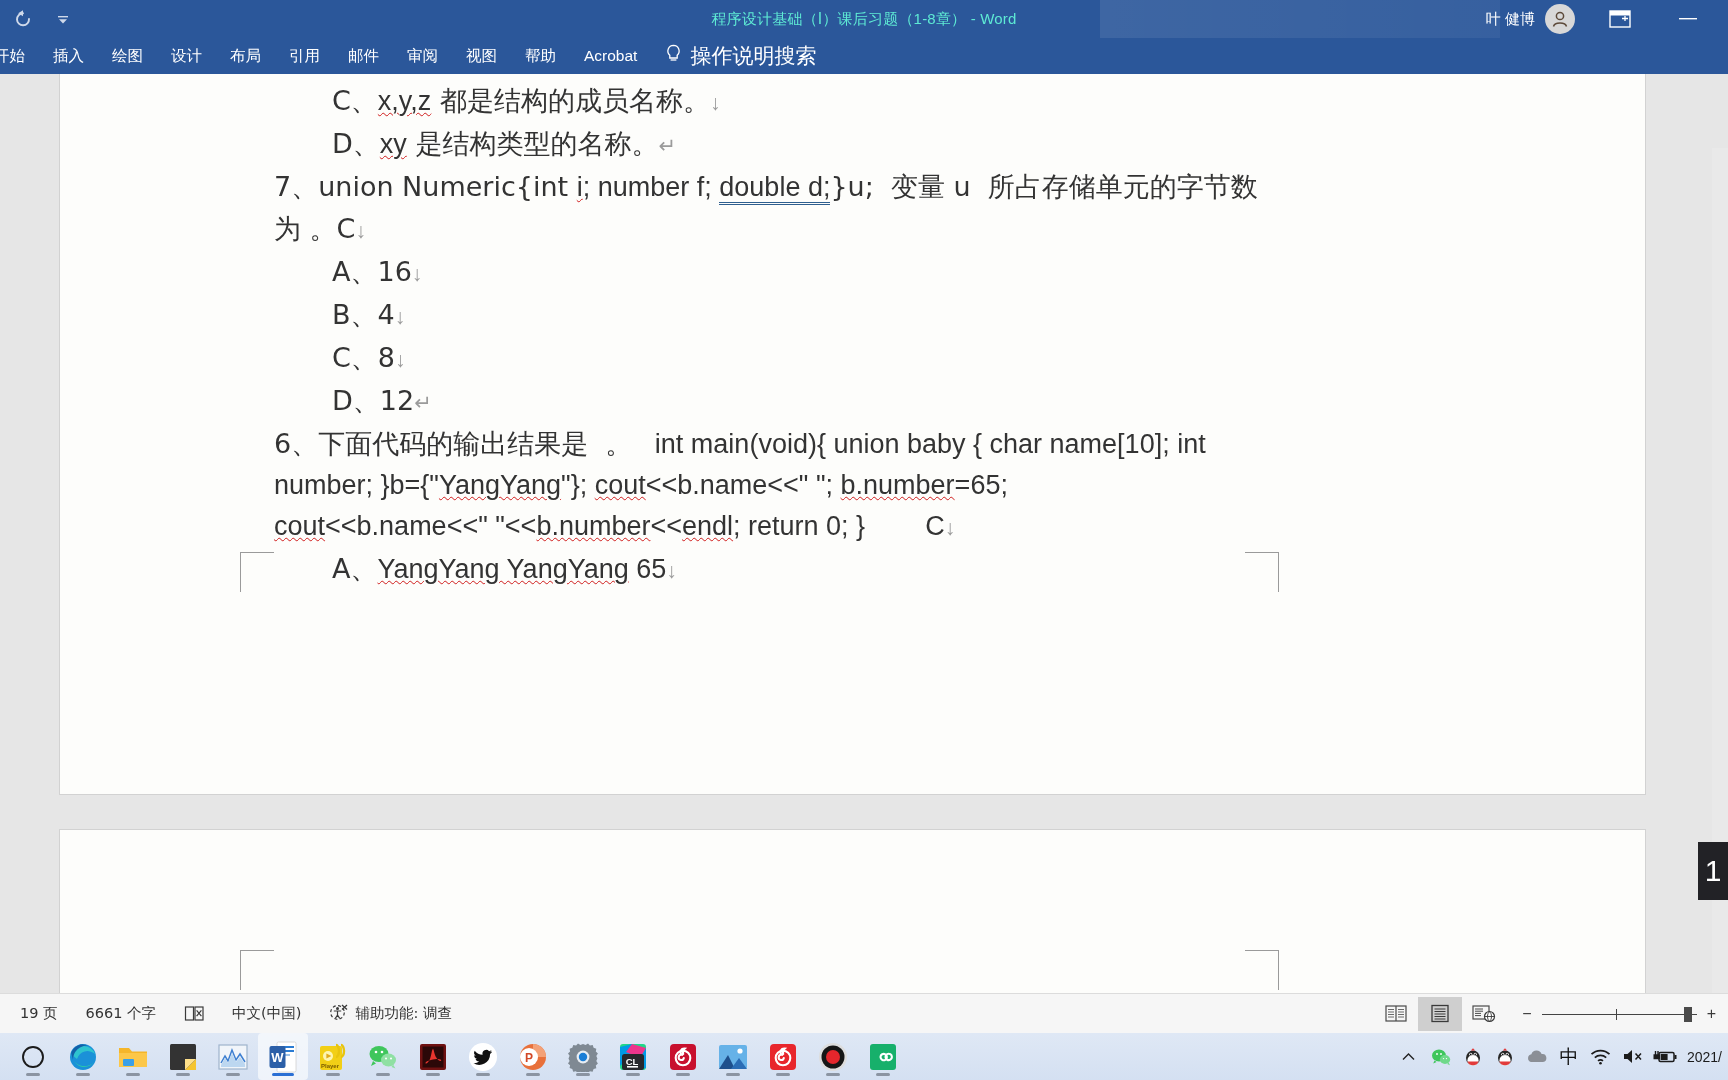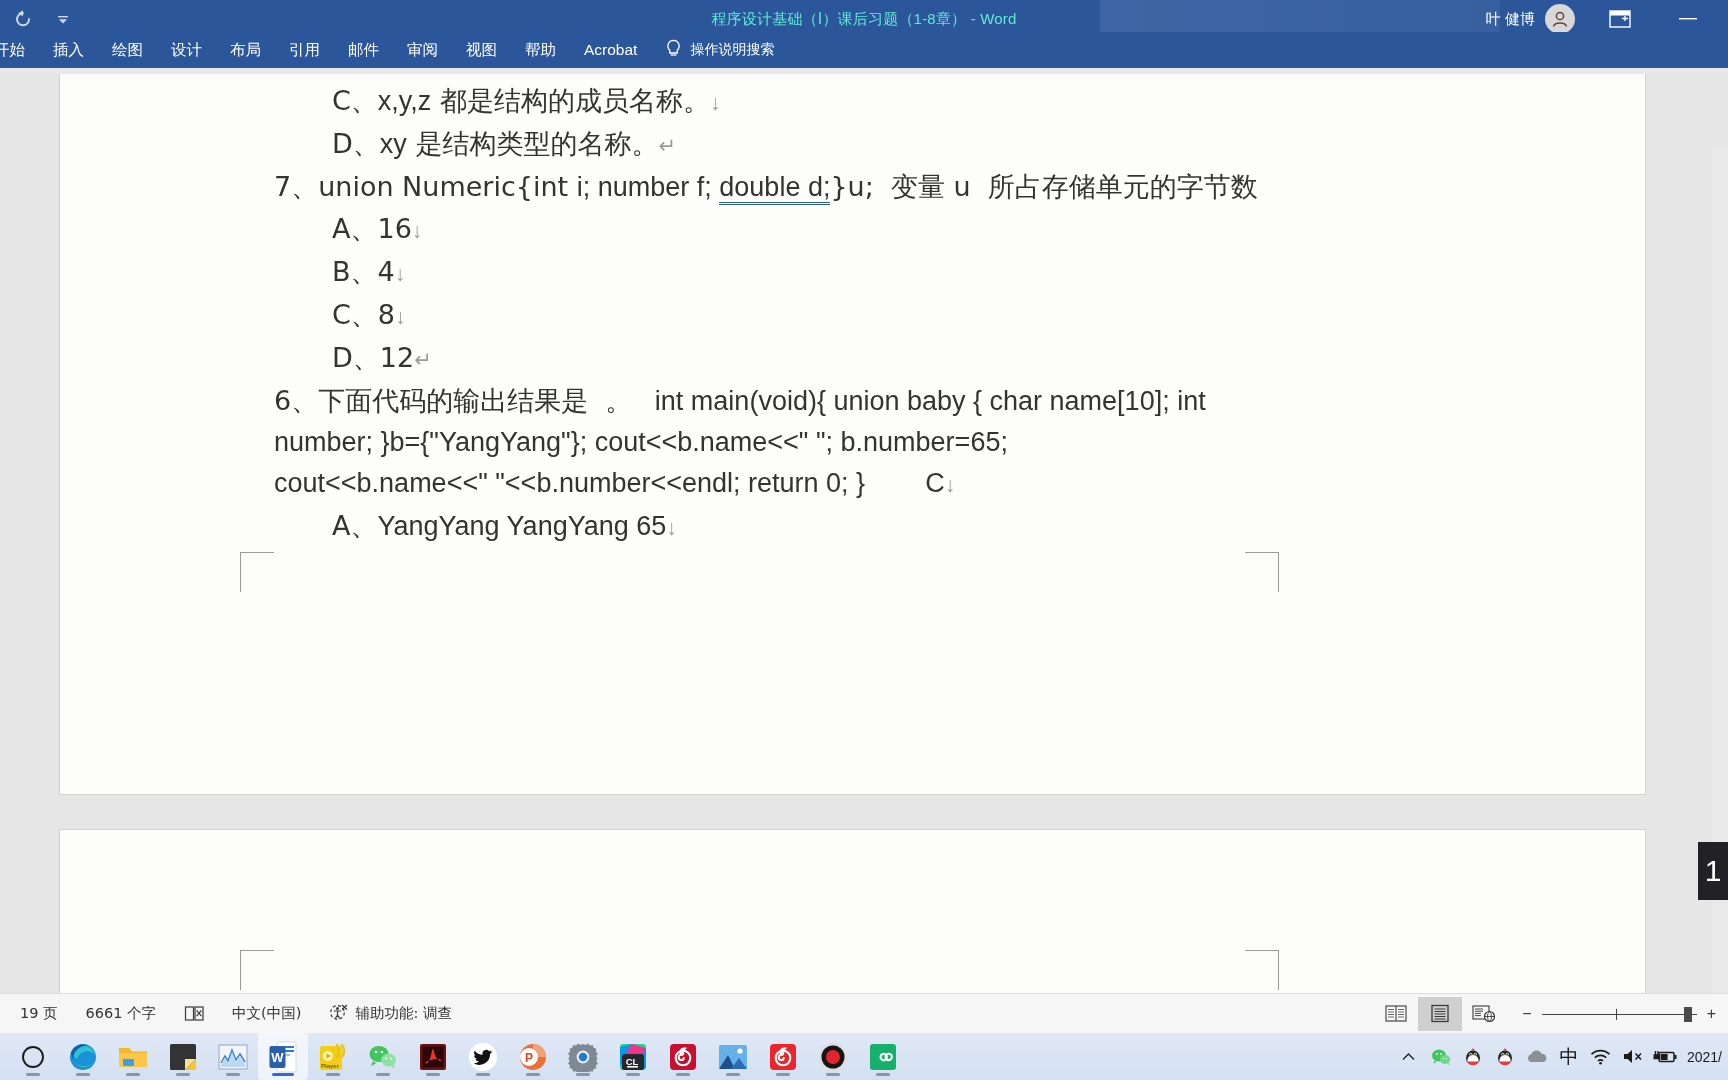--- a/index.html
+++ b/index.html
@@ -48,35 +48,35 @@
   }
   
   .title-band {
     position:absolute; top:0; left:1100px; width: 400px; height: 38px;
     background: linear-gradient(90deg, rgba(255,255,255,0.09), rgba(255,255,255,0.055));
     pointer-events:none;
   }
 
   
   .ribbontabs {
-    position: absolute; top: 32px; left: 0; width: 1728px; height: 36px;
+    position: absolute; top: 38px; left: 0; width: 1728px; height: 36px;
     background: #2b579a;
     display: flex; align-items: center; gap: 0px;
     padding-left: 0px;
     overflow: hidden;
   }
   .rtab {
     color: #ffffff; font-size: 15.5px;
     padding: 0 14px; height: 36px; line-height: 36px;
     white-space: nowrap;
   }
   .rtab.first { padding-left: 0px; margin-left: -6px; }
   .tellme {
     display: flex; align-items: center; gap: 8px;
-    color: #ffffff; font-size: 14px; margin-left: 14px; white-space: nowrap;
+    color: #ffffff; font-size: 21px; margin-left: 14px; white-space: nowrap;
   }
 
   
   .docarea {
     position: absolute; top: 74px; left: 0; width: 1728px; height: 919px;
     background: #e6e6e6;
     overflow: hidden;
   }
   .page {
     position: absolute; background: #fdfdfb;
@@ -97,20 +97,21 @@
     white-space: pre;
     color: #333333;
     font-family: "Liberation Sans", "DejaVu Sans", sans-serif;
   }
   .cjk { font-family: "DejaVu Sans", "Liberation Sans", sans-serif; }
   .indent1 { padding-left: 272px; }
   .indent0 { padding-left: 214px; }
 
   .pmark { color: #9b9b9b; font-size: 21px; }
   .sq {
+    text-decoration: underline;
     text-decoration-style: wavy;
     text-decoration-color: #d01d1d;
     text-decoration-thickness: 1px;
     text-underline-offset: 2px;
   }
   .blueul {
     border-bottom: 3px double #2f5f8f;
     padding-bottom: 0px;
   }
 
@@ -246,20 +247,21 @@
     </div>
   </div>
 
   <div class="docarea">
 
     <div class="page page1">
       <div class="doc-content" id="doc-lines" style="padding-top:8px;">
           <div class="line indent1"><span class="cjk">C、</span><span class="sq">x,y,z</span><span class="cjk"> 都是结构的成员名称。</span><span class="pmark">↓</span></div>
           <div class="line indent1"><span class="cjk">D、</span><span class="sq">xy</span><span class="cjk"> 是结构类型的名称。</span><span class="pmark">↵</span></div>
           <div class="line indent0"><span class="cjk">7、union Numeric{int </span><span class="sq">i</span><span>; number f; </span><span class="blueul">double d;</span><span class="cjk">}u;  变量 u  所占存储单元的字节数</span></div>
+          <div class="line indent0"><span class="cjk">为 。C</span><span class="pmark">↓</span></div>
           <div class="line indent1"><span class="cjk">A、16</span><span class="pmark">↓</span></div>
           <div class="line indent1"><span class="cjk">B、4</span><span class="pmark">↓</span></div>
           <div class="line indent1"><span class="cjk">C、8</span><span class="pmark">↓</span></div>
           <div class="line indent1"><span class="cjk">D、12</span><span class="pmark">↵</span></div>
           <div class="line indent0"><span class="cjk">6、下面代码的输出结果是  。</span><span>   int main(void){ union baby { char name[10]; int</span></div>
           <div class="line indent0"><span>number; }b={"</span><span class="sq">YangYang</span><span>"}; </span><span class="sq">cout</span><span>&lt;&lt;b.name&lt;&lt;" "; </span><span class="sq">b.number</span><span>=65;</span></div>
           <div class="line indent0"><span class="sq">cout</span><span>&lt;&lt;b.name&lt;&lt;" "&lt;&lt;</span><span class="sq">b.number</span><span>&lt;&lt;</span><span class="sq">endl</span><span>; return 0; }        C</span><span class="pmark">↓</span></div>
           <div class="line indent1"><span class="cjk">A、</span><span class="sq">YangYang YangYang</span><span> 65</span><span class="pmark">↓</span></div>
         </div>
 

